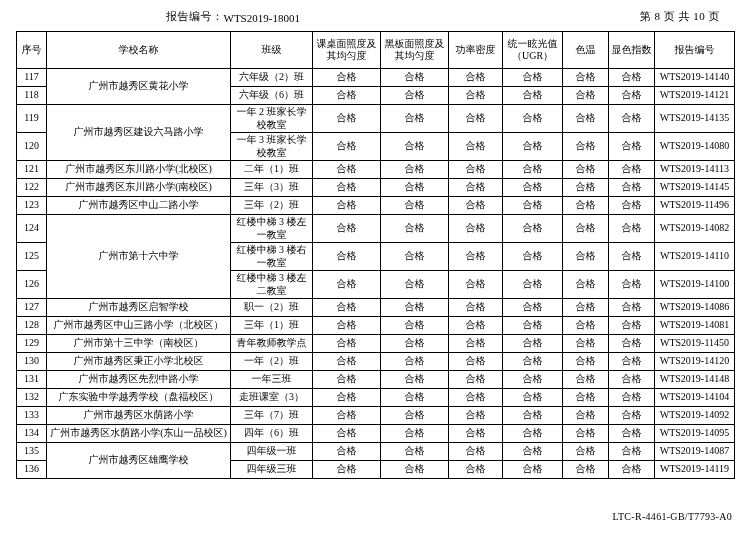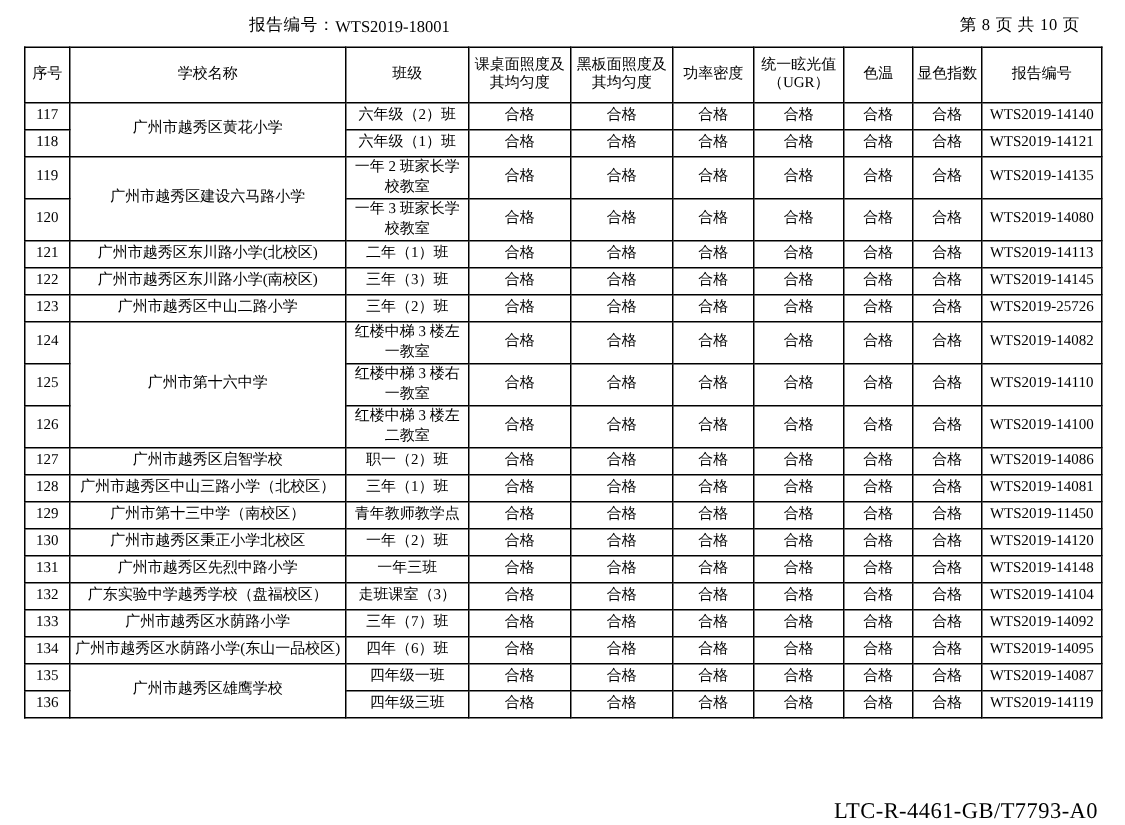--- a/index.html
+++ b/index.html
@@ -73,22 +73,22 @@
   }
   td.tall {
     height: 30px;
   }
   td.tall3 {
     height: 34px;
   }
   .footer {
     position: absolute;
     right: 18px;
-    bottom: 0;
-    font-size: 15px;
+    bottom: 28px;
+    font-size: 10px;
     font-family: "Liberation Serif", "DejaVu Serif", serif;
     letter-spacing: 0.3px;
   }
   .col-seq { width: 30px; }
   .col-school { width: 184px; }
   .col-class { width: 82px; }
   .col-desk { width: 68px; }
   .col-board { width: 68px; }
   .col-power { width: 54px; }
   .col-ugr { width: 60px; }
@@ -142,21 +142,21 @@
           <td>合格</td>
           <td>合格</td>
           <td>合格</td>
           <td>合格</td>
           <td>合格</td>
           <td>合格</td>
           <td>WTS2019-14140</td>
         </tr>
         <tr>
           <td class="cell-seq">118</td>
-          <td class="cell-class">六年级（1）班</td>
+          <td class="cell-class">六年级（6）班</td>
           <td>合格</td>
           <td>合格</td>
           <td>合格</td>
           <td>合格</td>
           <td>合格</td>
           <td>合格</td>
           <td>WTS2019-14121</td>
         </tr>
         <tr>
           <td class="cell-seq tall">119</td>
@@ -208,21 +208,21 @@
         <tr>
           <td class="cell-seq">123</td>
           <td class="school">广州市越秀区中山二路小学</td>
           <td class="cell-class">三年（2）班</td>
           <td>合格</td>
           <td>合格</td>
           <td>合格</td>
           <td>合格</td>
           <td>合格</td>
           <td>合格</td>
-          <td>WTS2019-25726</td>
+          <td>WTS2019-11496</td>
         </tr>
         <tr>
           <td class="cell-seq tall3">124</td>
           <td class="school" rowspan="3">广州市第十六中学</td>
           <td class="cell-class tall3">红楼中梯 3 楼左一教室</td>
           <td>合格</td>
           <td>合格</td>
           <td>合格</td>
           <td>合格</td>
           <td>合格</td>

